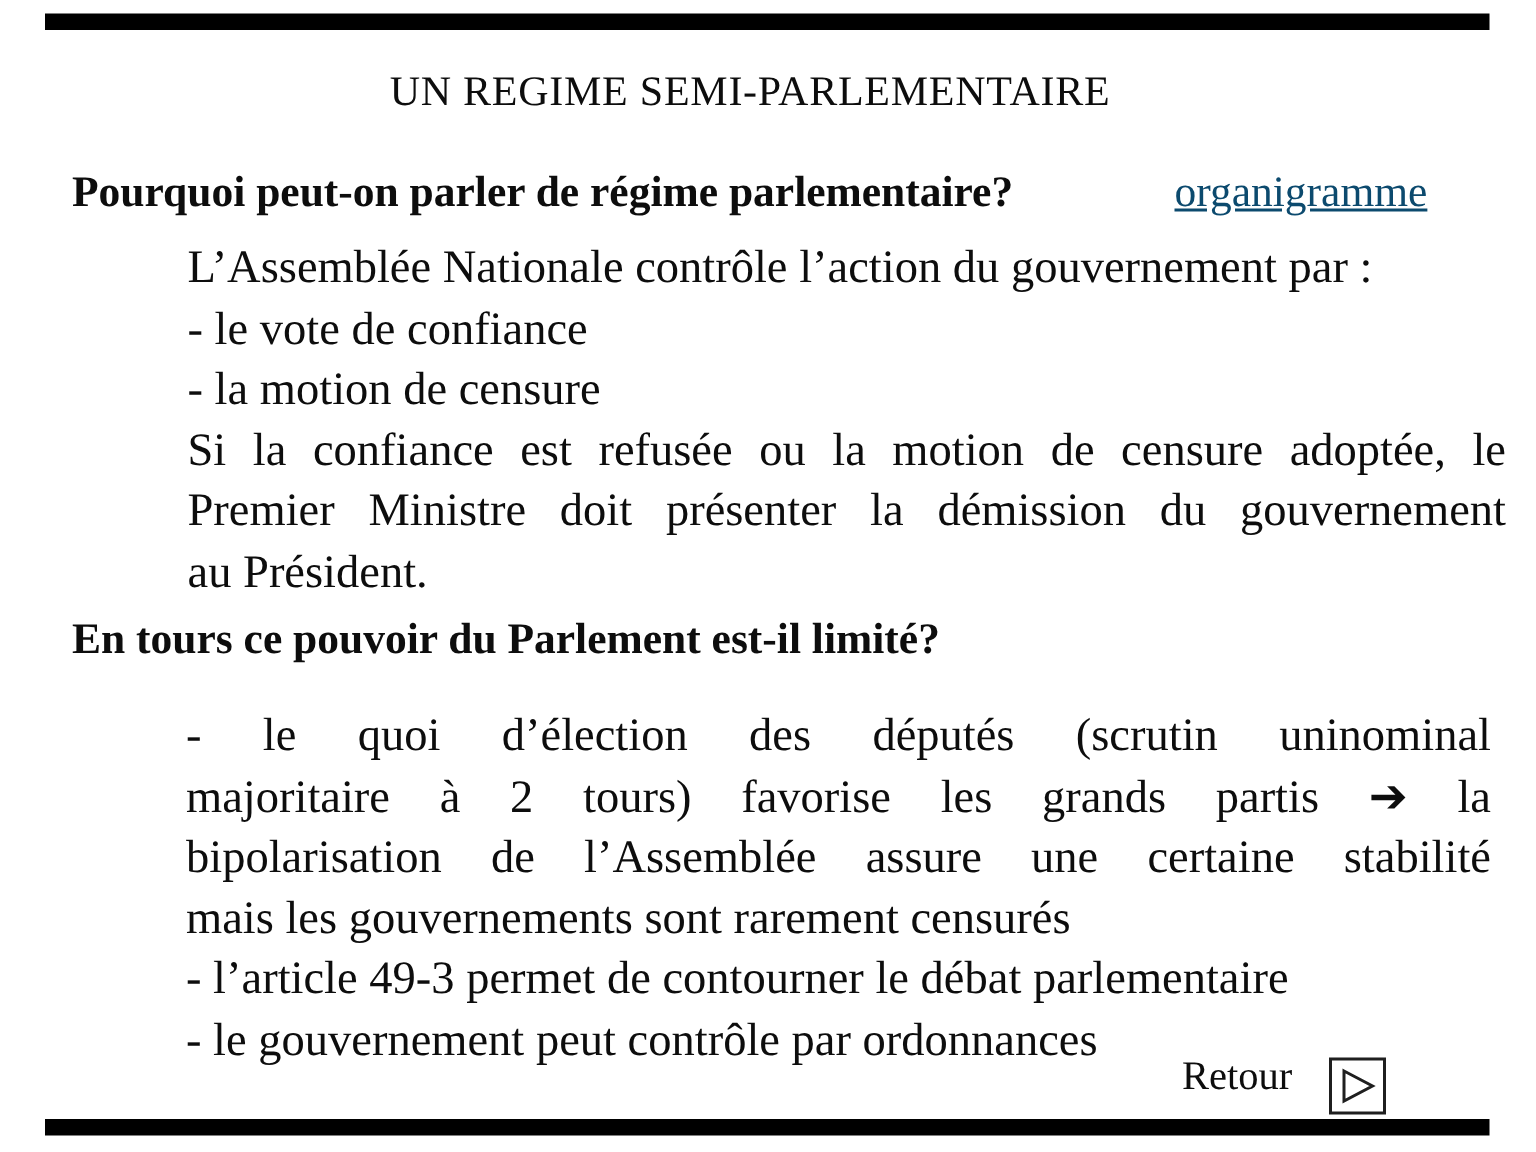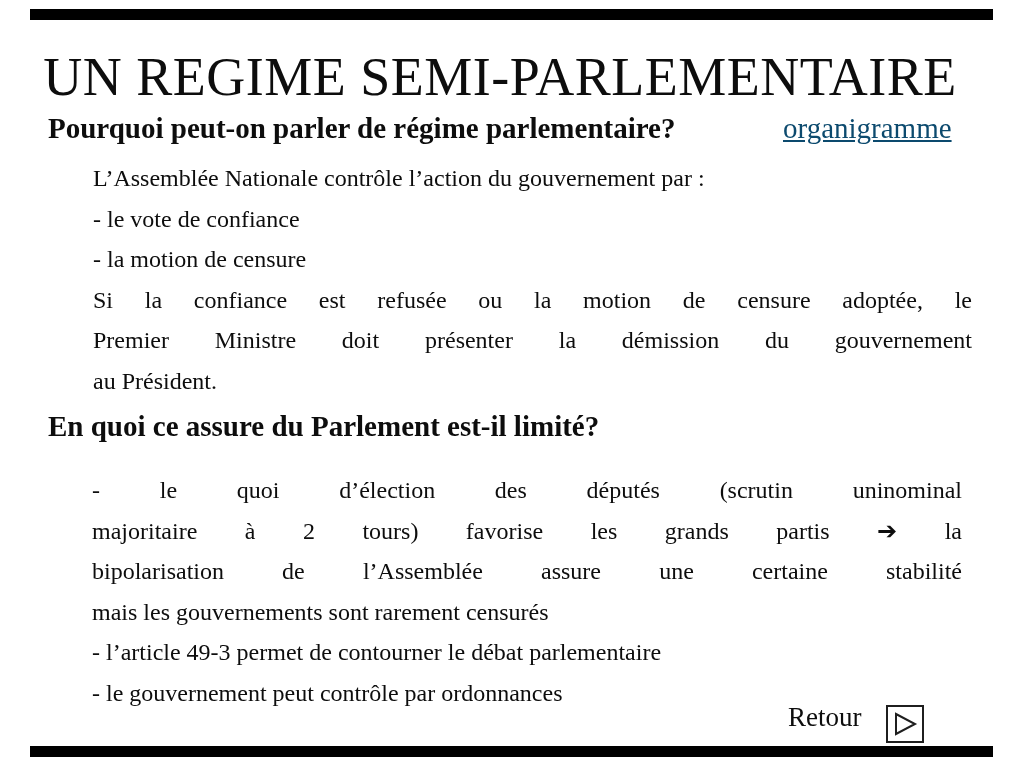--- a/index.html
+++ b/index.html
@@ -21,21 +21,21 @@
     background: #000000;
   }
   .bar.top { top: 9px; }
   .bar.bottom { top: 746px; }
   .title {
     position: absolute;
     top: 46px;
     left: 0;
     width: 1000px;
     text-align: center;
-    font-size: 54px;
+    font-size: 28px;
     font-weight: normal;
     letter-spacing: 0.5px;
     white-space: nowrap;
   }
   .q {
     position: absolute;
     left: 48px;
     font-size: 29px;
     line-height: 40px;
     white-space: nowrap;
@@ -47,22 +47,23 @@
     position: absolute;
     left: 783px;
     top: 108px;
     font-size: 29px;
     line-height: 40px;
     text-decoration: underline;
     cursor: pointer;
   }
   .block {
     position: absolute;
-    font-size: 24px;
+    font-size: 31px;
     line-height: 40.5px;
+    margin-left: 32px;
   }
   .b1 { left: 93px; top: 158px; width: 879px; }
   .b2 { left: 92px; top: 470px; width: 870px; }
   .ln { text-align: left; }
   .ln.just {
     text-align: justify;
     text-align-last: justify;
     -moz-text-align-last: justify;
   }
   .retour {
@@ -104,21 +105,21 @@
 
   <div class="block b1">
     <div class="ln">L’Assemblée Nationale contrôle l’action du gouvernement par :</div>
     <div class="ln">- le vote de confiance</div>
     <div class="ln">- la motion de censure</div>
     <div class="ln just">Si la confiance est refusée ou la motion de censure adoptée, le</div>
     <div class="ln just">Premier Ministre doit présenter la démission du gouvernement</div>
     <div class="ln">au Président.</div>
   </div>
 
-  <div class="q q2">En quoi ce assure du Parlement est-il limité?</div>
+  <div class="q q2">En tours ce pouvoir du Parlement est-il limité?</div>
 
   <div class="block b2">
     <div class="ln just">- le quoi d’élection des députés (scrutin uninominal</div>
     <div class="ln just">majoritaire à 2 tours) favorise les grands partis ➔ la</div>
     <div class="ln just">bipolarisation de l’Assemblée assure une certaine stabilité</div>
     <div class="ln">mais les gouvernements sont rarement censurés</div>
     <div class="ln">- l’article 49-3 permet de contourner le débat parlementaire</div>
     <div class="ln">- le gouvernement peut contrôle par ordonnances</div>
   </div>
 

